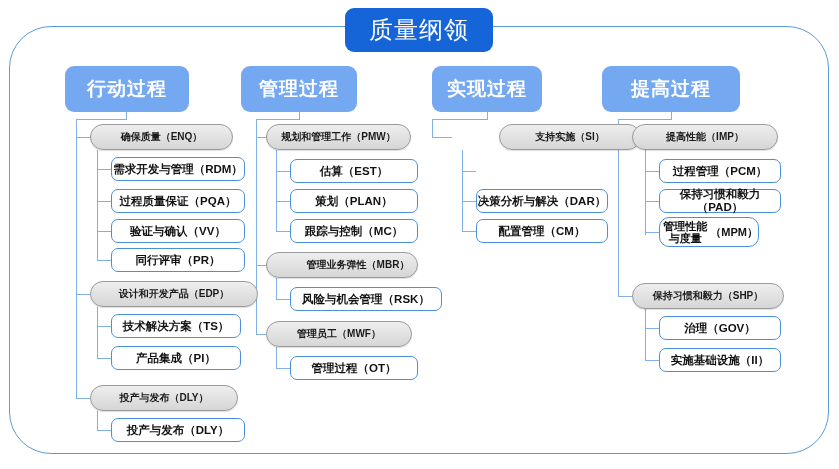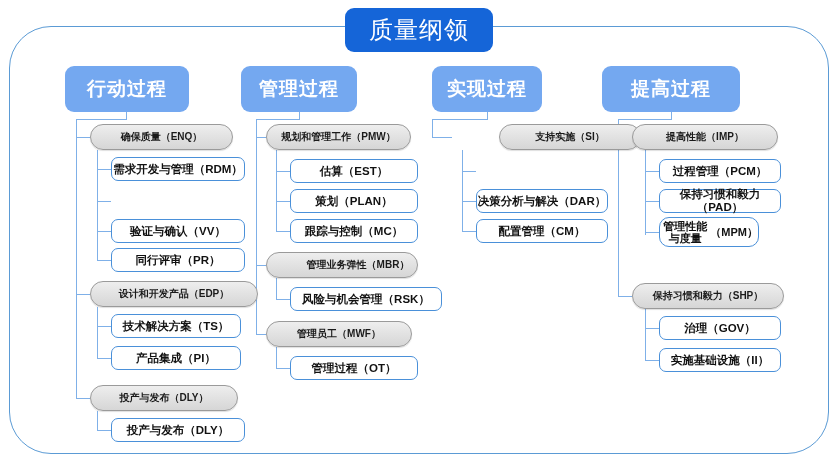--- a/index.html
+++ b/index.html
@@ -116,20 +116,21 @@
   <div class="grp" style="left:90px;top:124px;width:143px;">确保质量（ENQ）</div>
 
   <div class="ln v" style="left:97px;top:150px;height:91px;"></div>
   <div class="ln h" style="left:97px;top:169px;width:14px;"></div>
   <div class="ln h" style="left:97px;top:201px;width:14px;"></div>
   <div class="ln h" style="left:97px;top:231px;width:14px;"></div>
   <div class="ln h" style="left:97px;top:260px;width:14px;"></div>
   <div class="ln v" style="left:97px;top:241px;height:20px;"></div>
 
   <div class="leaf" style="left:111px;top:157px;width:134px;">需求开发与管理（RDM）</div>
+  <div class="leaf" style="left:111px;top:189px;width:134px;">过程质量保证（PQA）</div>
   <div class="leaf" style="left:111px;top:219px;width:134px;">验证与确认（VV）</div>
   <div class="leaf" style="left:111px;top:248px;width:134px;">同行评审（PR）</div>
 
   <div class="grp" style="left:90px;top:281px;width:168px;">设计和开发产品（EDP）</div>
   <div class="ln v" style="left:97px;top:307px;height:52px;"></div>
   <div class="ln h" style="left:97px;top:326px;width:14px;"></div>
   <div class="ln h" style="left:97px;top:358px;width:14px;"></div>
 
   <div class="leaf" style="left:111px;top:314px;width:130px;">技术解决方案（TS）</div>
   <div class="leaf" style="left:111px;top:346px;width:130px;">产品集成（PI）</div>

